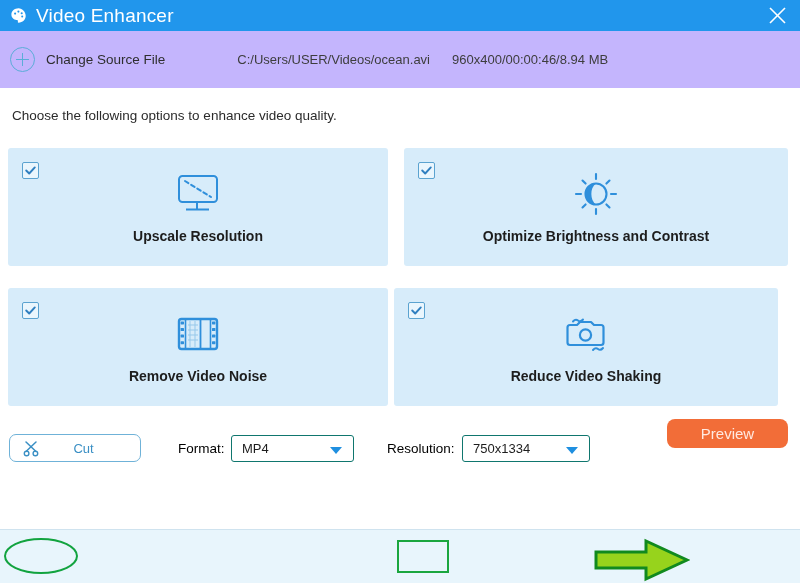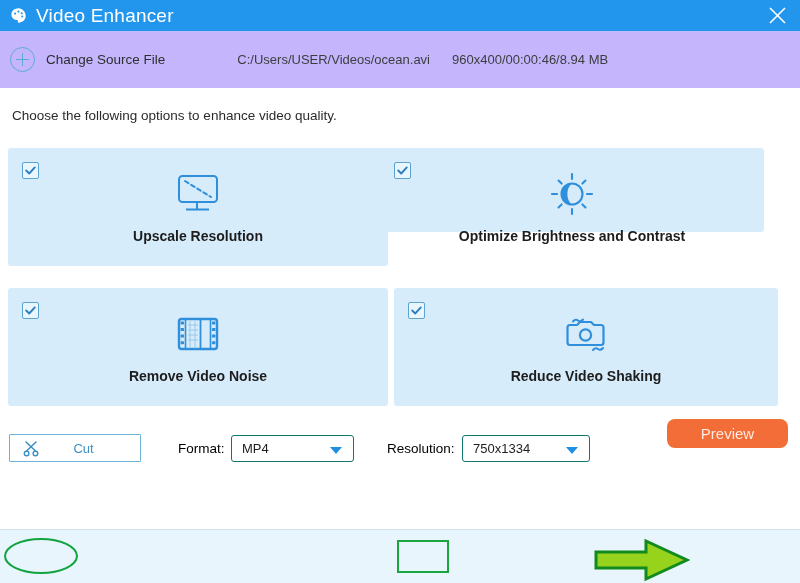--- a/index.html
+++ b/index.html
@@ -81,21 +81,21 @@
     color: #2b2b2b;
   }
 
   
   .card {
     position: absolute;
     background: #d7ecfa;
     border-radius: 3px;
   }
   .card-tl { left: 8px;   top: 148px; width: 380px; height: 118px; }
-  .card-tr { left: 380px; top: 148px; width: 384px; height: 84px; }
+  .card-tr { left: 404px; top: 148px; width: 384px; height: 118px; }
   .card-bl { left: 8px;   top: 288px; width: 380px; height: 118px; padding-left: 40px; }
   .card-br { left: 394px; top: 288px; width: 384px; height: 118px; }
 
   .chk {
     position: absolute; left: 14px; top: 14px;
     width: 17px; height: 17px;
     border: 1.5px solid #5ba3d0;
     border-radius: 2px;
     background: #eaf6fd;
     cursor: pointer;
@@ -113,21 +113,21 @@
     font-size: 14px;
     font-weight: bold;
     color: #1d1d1d;
   }
 
   
   .cut-btn {
     position: absolute; left: 9px; top: 434px;
     width: 132px; height: 28px;
     border: 1px solid #6fb2d8;
-    border-radius: 1px;
+    border-radius: 7px;
     background: #ffffff;
     display: flex; align-items: center;
     cursor: pointer;
   }
   .cut-icon { margin-left: 12px; display: flex; }
   .cut-text {
     flex: 1; text-align: center;
     font-size: 13px; color: #3a8fc4;
     margin-right: 14px;
   }

